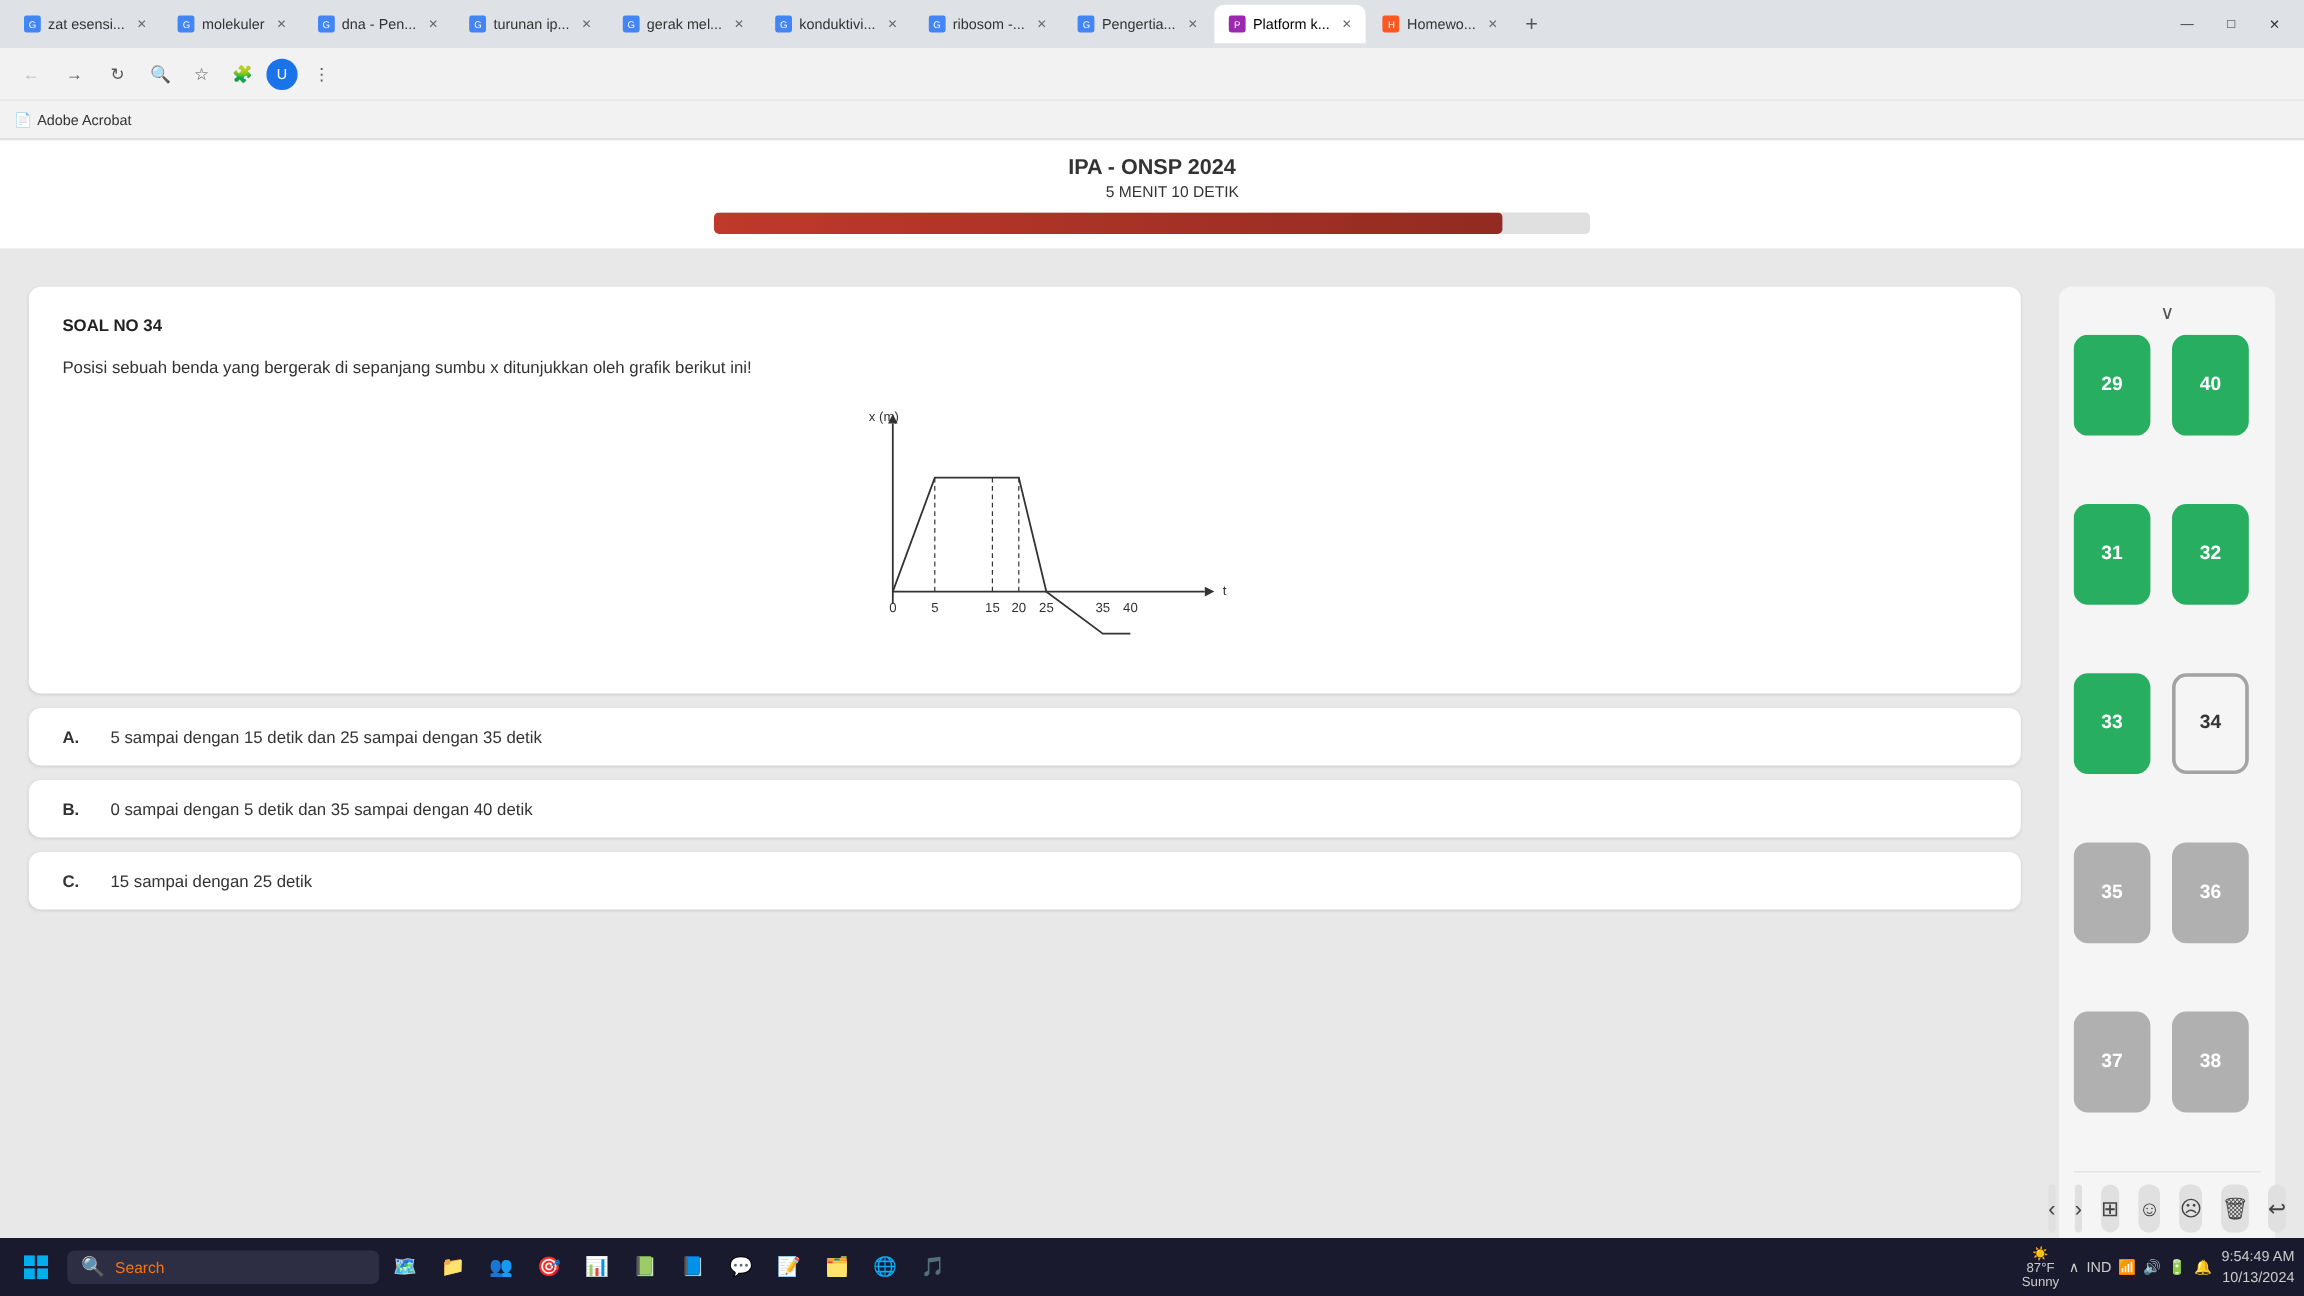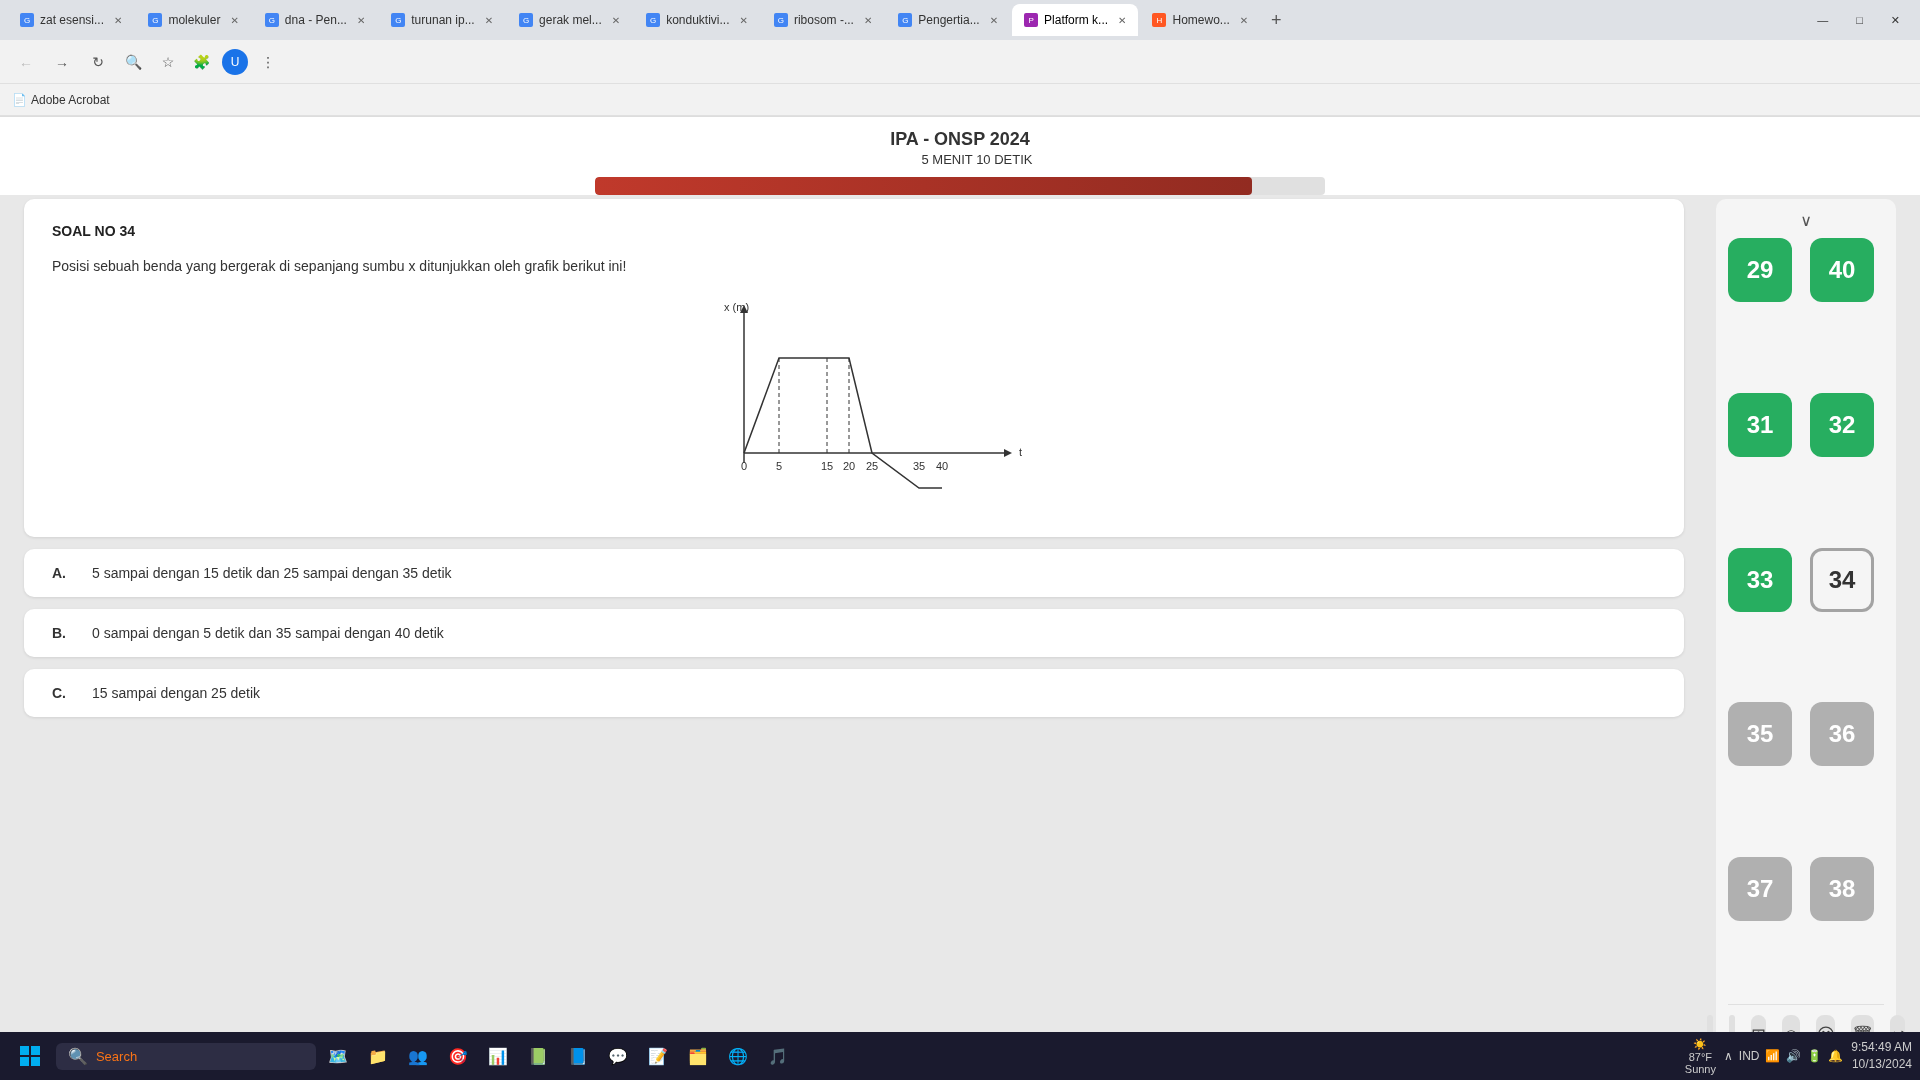--- a/index.html
+++ b/index.html
@@ -23,46 +23,46 @@
     .toolbar-icons { display: flex; gap: 6px; align-items: center; }
     .toolbar-icon { width: 28px; height: 28px; display: flex; align-items: center; justify-content: center; border-radius: 50%; color: #555; font-size: 14px; cursor: pointer; }
     .profile-avatar { width: 26px; height: 26px; border-radius: 50%; background: #1a73e8; display: flex; align-items: center; justify-content: center; color: white; font-size: 12px; }
 
     
     .bookmarks-bar { height: 32px; background: #f2f2f2; padding: 0 12px; display: flex; align-items: center; gap: 16px; border-bottom: 1px solid #e0e0e0; }
     .bookmark-item { display: flex; align-items: center; gap: 4px; font-size: 12px; color: #333; cursor: pointer; }
 
     
     .main-content { display: flex; flex-direction: column; height: calc(1080px - 40px - 44px - 32px); background: #e8e8e8; }
-    .exam-header { background: #fff; padding: 12px 0 0 0; display: flex; flex-direction: column; align-items: center; }
+    .exam-header { background: #fff; padding: 12px 0 12px 0; display: flex; flex-direction: column; align-items: center; }
     .exam-title { font-size: 18px; font-weight: 700; color: #333; }
     .exam-timer { font-size: 13px; color: #333; margin-top: 2px; margin-left: 34px; }
     .progress-bar-container { width: 730px; height: 18px; background: #e0e0e0; border-radius: 4px; margin: 10px auto 0; overflow: hidden; }
     .progress-bar-fill { height: 100%; background: linear-gradient(to right, #c0392b, #922b21); border-radius: 4px; }
 
-    .content-area { display: flex; flex: 1; padding: 4px 24px; gap: 32px; overflow: hidden; }
+    .content-area { display: flex; flex: 1; padding: 32px 24px; gap: 32px; overflow: hidden; }
 
     
     .question-panel { flex: 1; display: flex; flex-direction: column; gap: 12px; }
     .question-card { background: #fff; border-radius: 10px; padding: 24px 28px; box-shadow: 0 1px 3px rgba(0,0,0,0.1); }
     .question-number { font-weight: 700; font-size: 14px; color: #222; margin-bottom: 16px; }
     .question-text { font-size: 14px; color: #333; line-height: 1.6; }
 
     
     .graph-container { margin: 16px auto; text-align: center; }
 
     .answer-card { background: #fff; border-radius: 10px; padding: 16px 28px; box-shadow: 0 1px 3px rgba(0,0,0,0.1); display: flex; align-items: center; gap: 20px; cursor: pointer; }
     .answer-label { font-weight: 700; font-size: 14px; color: #333; min-width: 20px; }
     .answer-text { font-size: 14px; color: #333; }
 
     
     .right-panel { width: 180px; background: #f5f5f5; border-radius: 10px; padding: 12px; display: flex; flex-direction: column; }
     .collapse-btn { display: flex; justify-content: center; align-items: center; margin-bottom: 8px; cursor: pointer; font-size: 16px; color: #555; }
     .question-grid { display: grid; grid-template-columns: repeat(2, 1fr); gap: 8px; overflow-y: auto; flex: 1; }
-    .q-btn { width: 64px; height: 64px; border-radius: 12px; display: flex; align-items: center; justify-content: center; font-size: 24px; font-weight: 700; color: #fff; cursor: pointer; border: none; }
+    .q-btn { width: 64px; height: 84px; border-radius: 12px; display: flex; align-items: center; justify-content: center; font-size: 16px; font-weight: 700; color: #fff; cursor: pointer; border: none; }
     .q-btn.answered { background: #27ae60; }
     .q-btn.current { background: #f5f5f5; color: #333; border: 3px solid #a3a3a3; }
     .q-btn.unanswered { background: #b0b0b0; }
 
     
     .bottom-nav { display: flex; justify-content: center; align-items: center; gap: 16px; padding: 10px 0; border-top: 1px solid #e0e0e0; background: #f5f5f5; margin-top: auto; }
     .bottom-btn { width: 40px; height: 40px; border-radius: 8px; background: #e0e0e0; display: flex; align-items: center; justify-content: center; cursor: pointer; font-size: 18px; color: #444; }
 
     
     .taskbar { position: fixed; bottom: 0; left: 0; width: 1920px; height: 48px; background: #1a1a2e; display: flex; align-items: center; padding: 0 8px; gap: 4px; z-index: 100; }

